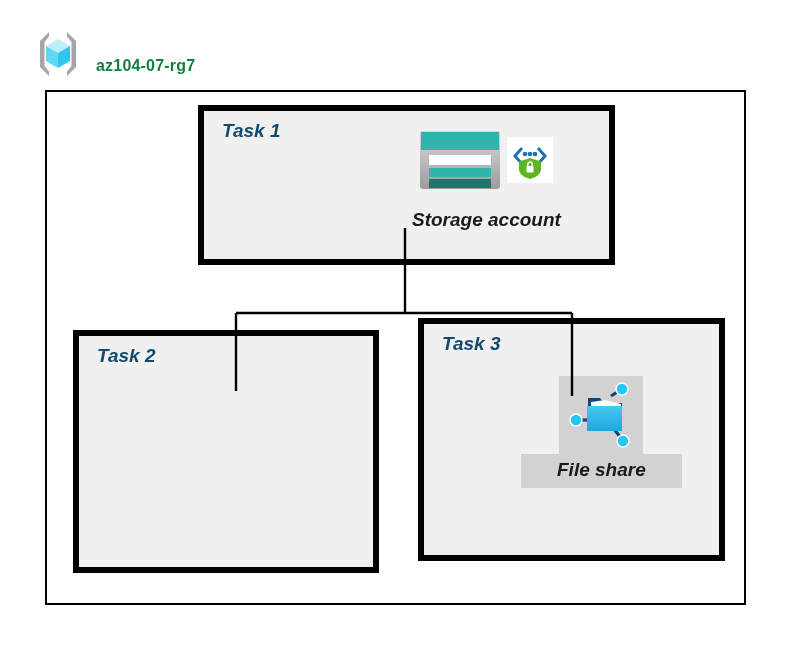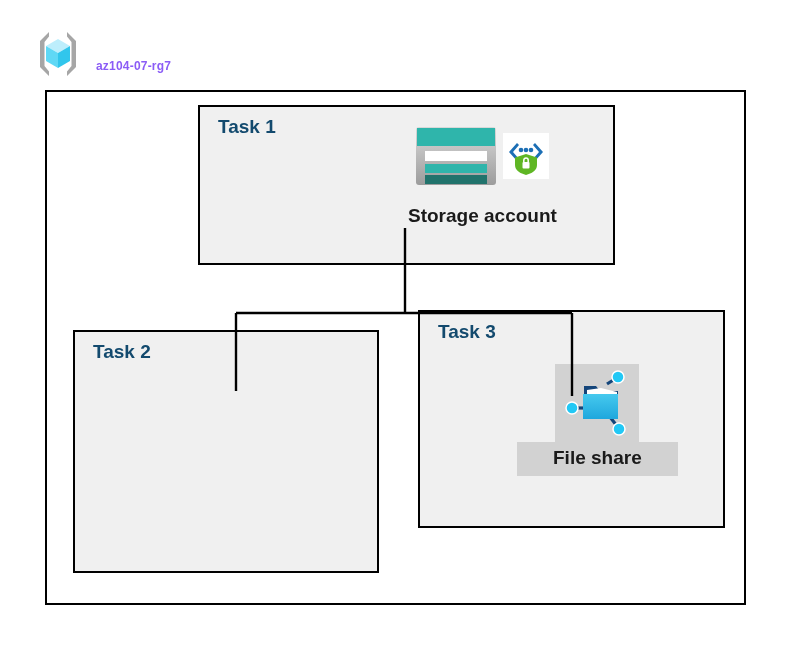--- a/index.html
+++ b/index.html
@@ -19,50 +19,51 @@
   #rg-header {
     position: absolute;
     left: 32px;
     top: 28px;
     display: flex;
     align-items: center;
     gap: 12px;
   }
   #rg-icon { width: 52px; height: 52px; display: block; }
   #rg-title {
-    font-size: 12px;
+    font-size: 16px;
     font-weight: bold;
-    color: #8b5cf6;
+    color: #15803d;
     letter-spacing: 0.2px;
     white-space: nowrap;
     margin-top: 24px;
   }
 
   
   #rg-boundary {
     position: absolute;
     left: 45px;
     top: 90px;
     width: 701px;
     height: 515px;
     border: 2px solid #000000;
     box-sizing: border-box;
     background: #ffffff;
   }
 
   
   .task-box {
     position: absolute;
-    border: 2px solid #000000;
+    border: 6px solid #000000;
     background: #f0f0f0;
     box-sizing: border-box;
+    font-style: italic;
   }
   #task1-box { left: 198px; top: 105px; width: 417px; height: 160px; }
   #task2-box { left: 73px;  top: 330px; width: 306px; height: 243px; }
-  #task3-box { left: 418px; top: 310px; width: 307px; height: 218px; }
+  #task3-box { left: 418px; top: 318px; width: 307px; height: 243px; }
 
   .task-label {
     position: absolute;
     left: 18px;
     top: 9px;
     font-size: 19px;
     font-weight: bold;
     color: #134a6e;
     white-space: nowrap;
   }

